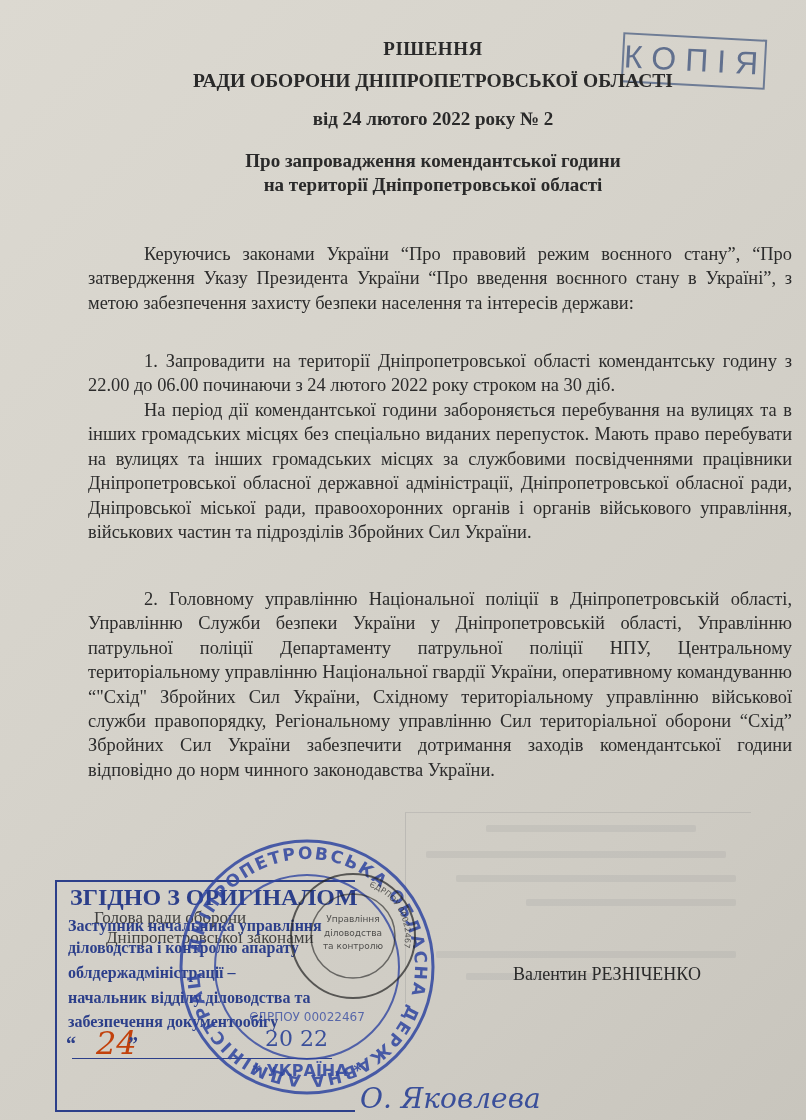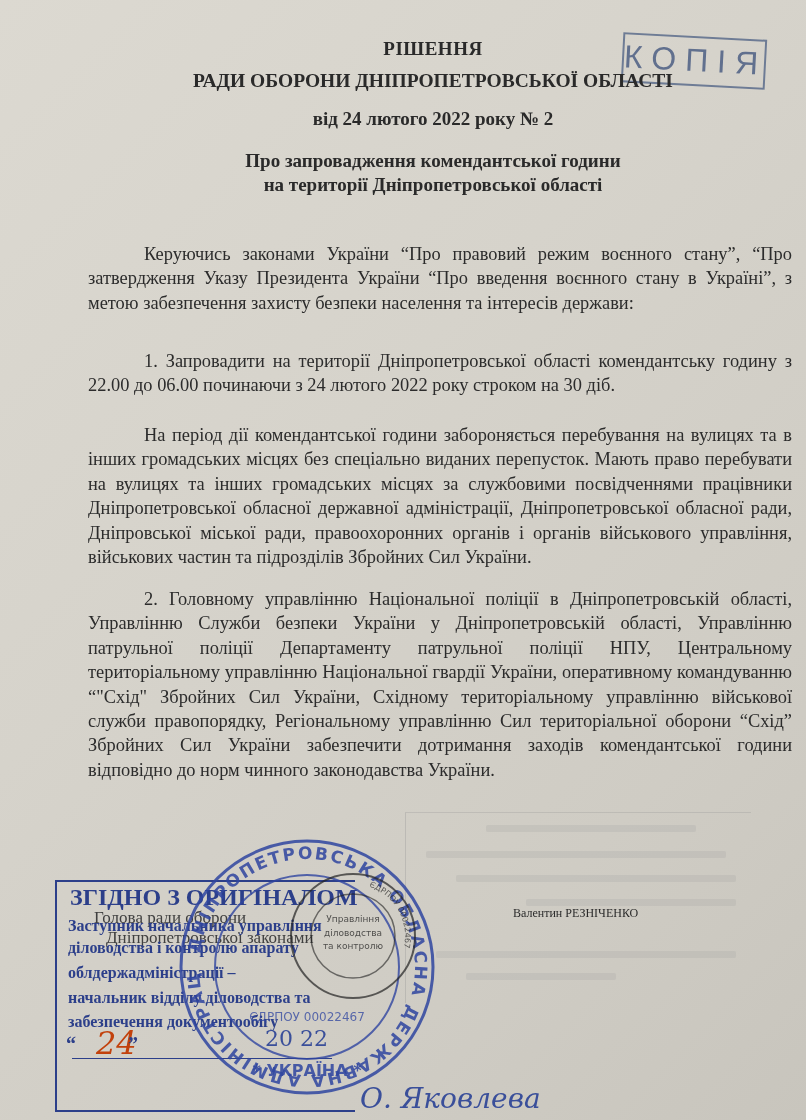--- a/index.html
+++ b/index.html
@@ -26,32 +26,32 @@
   }
 
   .body-text {
     position:absolute; left:88px; width:704px;
     font-size:18.4px; line-height:24.4px; text-align:justify;
     text-align-last:left; color:#2c2c2c;
   }
   .indent { text-indent:56px; }
   .p1 { top:242px; }
   .p2 { top:349px; }
-  .p3 { top:398px;margin-top:25px; }
+  .p3 { top:398px; }
   .p4 { top:587px; }
 
   .faded-box {
     position:absolute; left:405px; top:812px; width:345px; height:190px;
     border-left:1px solid rgba(150,150,150,0.35);
     border-top:1px solid rgba(150,150,150,0.3);
   }
   .faded-line { position:absolute; height:7px; background:rgba(160,160,160,0.22); border-radius:2px; }
 
   .signer {
-    position:absolute; left:513px; top:906px; font-size:12px; color:#2a2a2a;
+    position:absolute; left:513px; top:964px; font-size:18px; color:#2a2a2a;
   }
 
   .approval-box {
     position:absolute; left:55px; top:880px; width:298px; height:228px;
     border:2px solid #2c3f8a; border-right:none;
   }
   .stamp-text {
     position:absolute; font-weight:bold; color:#2c3f8a; font-size:16px; line-height:21px;
     font-family:"Liberation Serif","DejaVu Serif",serif;
   }

